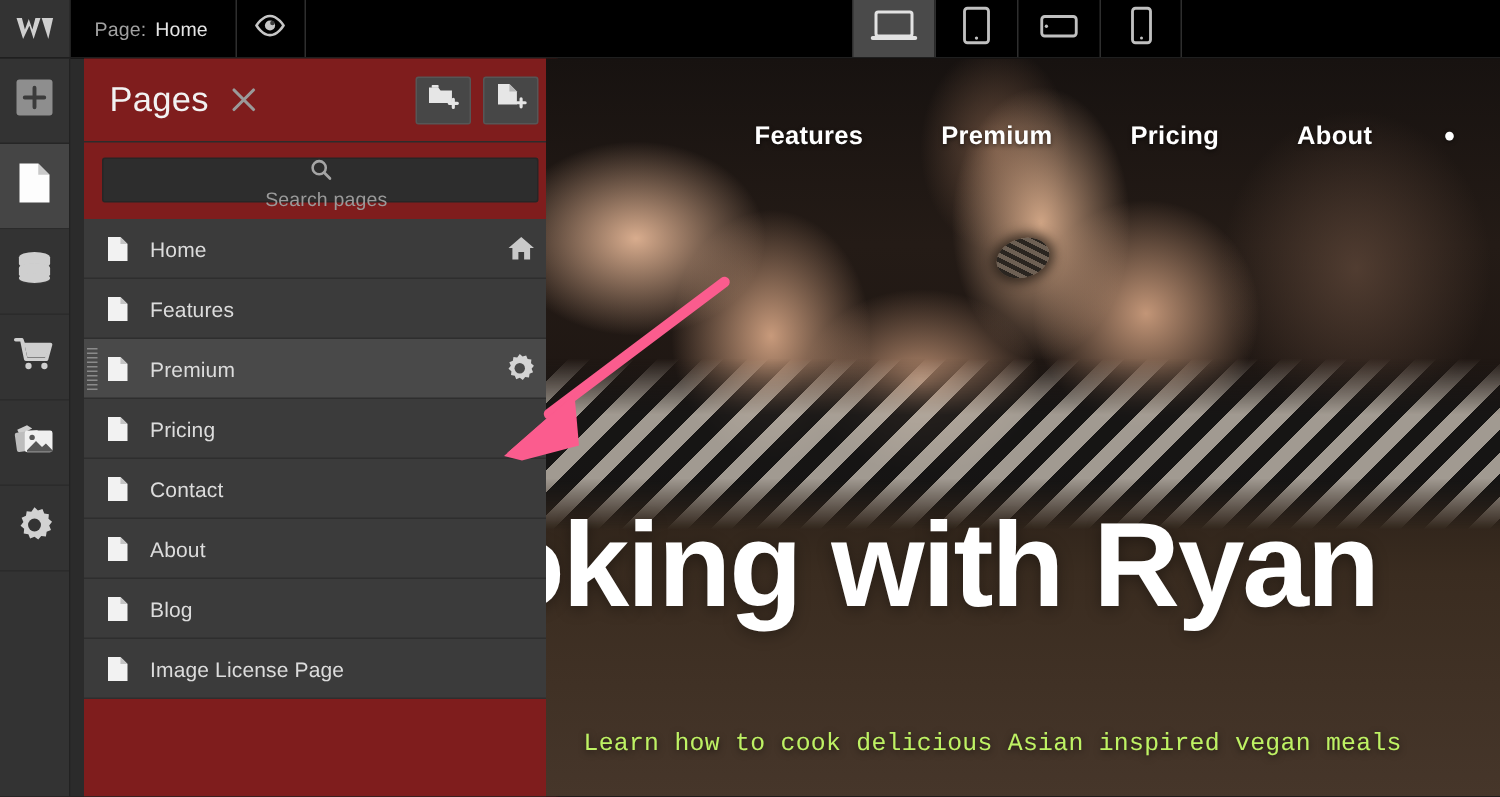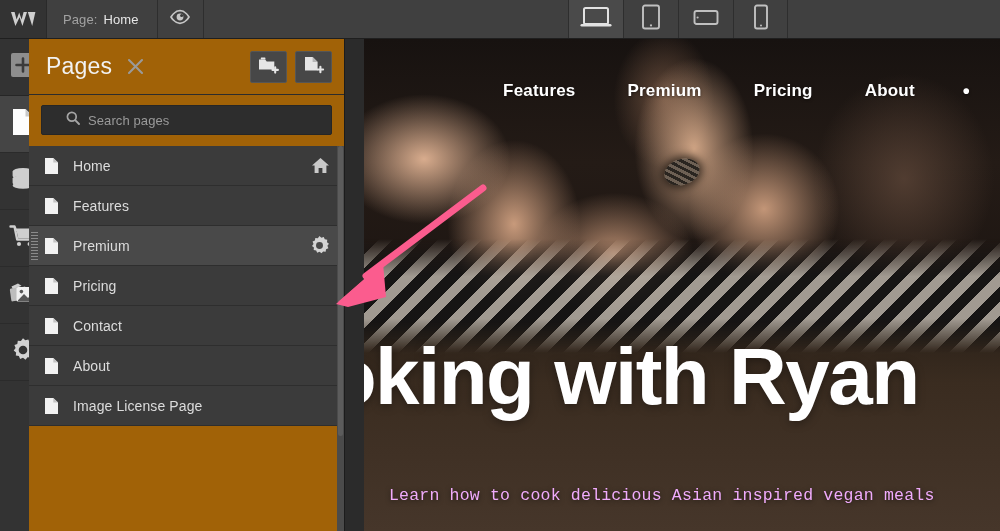--- a/index.html
+++ b/index.html
@@ -8,21 +8,21 @@
     overflow: hidden;
     background: #2b2b2b;
     font-family: "Liberation Sans", sans-serif;
     -webkit-font-smoothing: antialiased;
   }
   #app { position: relative; width: 1000px; height: 531px; overflow: hidden; }
 
   
   #topbar {
     position: absolute; left: 0; top: 0; width: 1000px; height: 39px;
-    background: #404040;
+    background: #000000;
     border-bottom: 1px solid #1f1f1f;
     display: flex; align-items: stretch;
   }
   .tb-logo {
     width: 47px; display: flex; align-items: center; justify-content: center;
     background: #333333; border-right: 1px solid #2a2a2a;
   }
   .tb-logo svg { display: block; }
   .tb-page {
     display: flex; align-items: center; padding: 0 18px 0 16px;
@@ -51,22 +51,22 @@
   }
   .tool {
     height: 57px; display: flex; align-items: center; justify-content: center;
     border-bottom: 1px solid #2b2b2b;
   }
   .tool.sel { background: #454545; }
   .tool:first-child { border-bottom: 1px solid #262626; }
 
   
   #panel {
-    position: absolute; left: 29px; top: 39px; width: 316px; height: 492px;
-    background: #a16207; border-right: 1px solid #1c1c1c;
+    position: absolute; left: 56px; top: 39px; width: 316px; height: 492px;
+    background: #7f1d1d; border-right: 1px solid #1c1c1c;
     display: flex; flex-direction: column;
   }
   .panel-head {
     height: 56px; display: flex; align-items: center; padding: 0 12px 0 17px;
     border-bottom: 1px solid #2c2c2c; flex: none;
   }
   .panel-title {
     font-size: 23px; color: #f2f2f2; font-weight: 400; letter-spacing: .2px;
   }
   .panel-x {
@@ -76,21 +76,21 @@
   .head-spacer { flex: 1; }
   .head-btn {
     width: 37px; height: 32px; background: #474747;
     border: 1px solid #565656; border-radius: 2px;
     display: flex; align-items: center; justify-content: center;
     margin-left: 8px;
   }
   .search-wrap { padding: 10px 12px 11px 12px; flex: none; }
   .search-box {
     height: 30px; background: #2d2d2d; border: 1px solid #262626; border-radius: 2px;
-    display: flex; align-items: center; padding: 0 24px;
+    display: flex; align-items: center; padding: 0 3px; flex-direction: column;
   }
   .search-box .stxt {
     margin-left: 8px; font-size: 13px; color: #9a9a9a; letter-spacing: .1px;
   }
   .list { flex: 1; overflow: hidden; position: relative; }
   .sect-head {
     height: 33px; display: flex; align-items: center; padding-left: 15px;
     background: #303030; border-top: 1px solid #2a2a2a; border-bottom: 1px solid #2a2a2a;
     font-size: 13px; font-weight: bold; color: #d8d8d8; letter-spacing: .2px;
   }
@@ -197,21 +197,21 @@
   }
   .hero-h1 {
     position: absolute; left: -140px; top: 298px; width: 900px;
     font-size: 80px; font-weight: bold; color: #ffffff;
     letter-spacing: -1.5px; line-height: 1; white-space: nowrap;
     text-shadow: 0 2px 10px rgba(0,0,0,.35);
   }
   .hero-sub {
     position: absolute; left: 25px; top: 447px; width: 600px;
     font-family: "Liberation Mono", "DejaVu Sans Mono", monospace;
-    font-size: 16.5px; color: #f0abfc; letter-spacing: .2px; white-space: nowrap;
+    font-size: 16.5px; color: #bef264; letter-spacing: .2px; white-space: nowrap;
     text-shadow: 0 1px 5px rgba(0,0,0,.55);
   }
 
   
   #arrow {
     position: absolute; left: 320px; top: 175px;
     width: 200px; height: 135px; pointer-events: none;
   }
 </style>
 </head>
@@ -464,20 +464,29 @@
             <span class="rlabel">Contact</span>
           </div>
           <div class="row">
             <span class="pgicon">
               <svg width="15" height="18" viewBox="0 0 15 18" aria-hidden="true">
                 <path d="M1 1h8.3L14 5.6V17H1Z" fill="#f2f2f2"></path>
                 <path d="M9.3 1v4.6H14Z" fill="#c3c3c3"></path>
               </svg>
             </span>
             <span class="rlabel">About</span>
+          </div>
+          <div class="row">
+            <span class="pgicon">
+              <svg width="15" height="18" viewBox="0 0 15 18" aria-hidden="true">
+                <path d="M1 1h8.3L14 5.6V17H1Z" fill="#f2f2f2"></path>
+                <path d="M9.3 1v4.6H14Z" fill="#c3c3c3"></path>
+              </svg>
+            </span>
+            <span class="rlabel">Blog</span>
           </div>
           <div class="row">
             <span class="pgicon">
               <svg width="15" height="18" viewBox="0 0 15 18" aria-hidden="true">
                 <path d="M1 1h8.3L14 5.6V17H1Z" fill="#f2f2f2"></path>
                 <path d="M9.3 1v4.6H14Z" fill="#c3c3c3"></path>
               </svg>
             </span>
             <span class="rlabel">Image License Page</span>
           </div>

